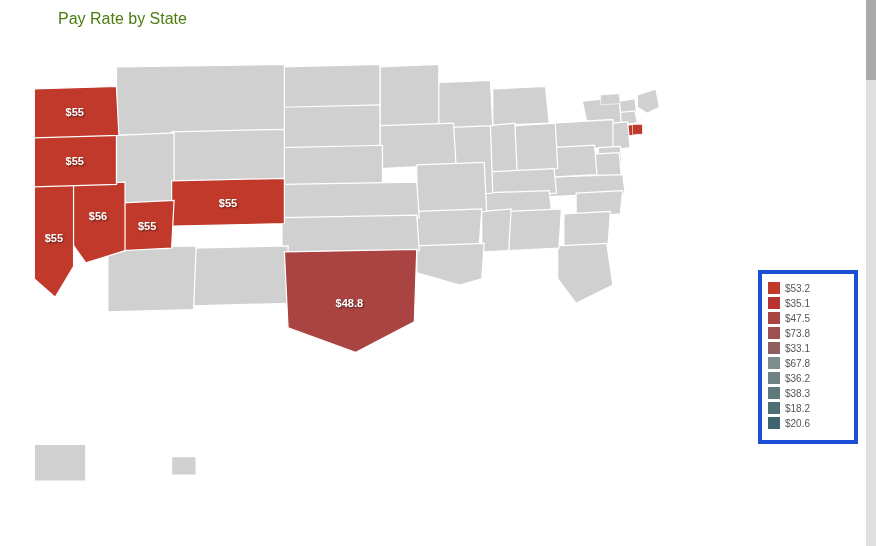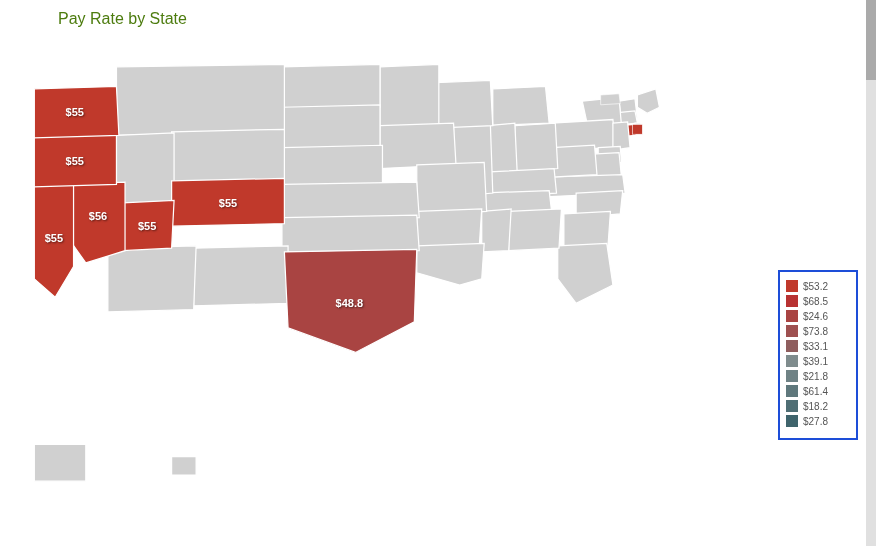--- a/index.html
+++ b/index.html
@@ -27,23 +27,23 @@
       top: 30px;
       left: 0;
       width: 760px;
       height: 510px;
     }
 
     .legend-container {
       position: absolute;
       top: 270px;
       right: 18px;
-      width: 80px;
+      width: 100px;
       background: #fff;
-      border: 2px solid #1d4ed8;
+      border: 4px solid #1d4ed8;
       padding: 8px 6px;
     }
 
     .legend-item {
       display: flex;
       align-items: center;
       margin-bottom: 3px;
     }
 
     .legend-color {
@@ -206,51 +206,51 @@
   </svg>
 </div>
 
 <div class="legend-container">
   <div class="legend-item">
     <div class="legend-color" style="background:#c0392b;"></div>
     <span class="legend-label">$53.2</span>
   </div>
   <div class="legend-item">
     <div class="legend-color" style="background:#b83232;"></div>
-    <span class="legend-label">$68.5</span>
+    <span class="legend-label">$35.1</span>
   </div>
   <div class="legend-item">
     <div class="legend-color" style="background:#a94442;"></div>
-    <span class="legend-label">$24.6</span>
+    <span class="legend-label">$47.5</span>
   </div>
   <div class="legend-item">
     <div class="legend-color" style="background:#9e5050;"></div>
     <span class="legend-label">$73.8</span>
   </div>
   <div class="legend-item">
     <div class="legend-color" style="background:#8f5e5e;"></div>
     <span class="legend-label">$33.1</span>
   </div>
   <div class="legend-item">
     <div class="legend-color" style="background:#7f8c8d;"></div>
-    <span class="legend-label">$39.1</span>
+    <span class="legend-label">$67.8</span>
   </div>
   <div class="legend-item">
     <div class="legend-color" style="background:#6f8285;"></div>
-    <span class="legend-label">$21.8</span>
+    <span class="legend-label">$36.2</span>
   </div>
   <div class="legend-item">
     <div class="legend-color" style="background:#5f787c;"></div>
-    <span class="legend-label">$61.4</span>
+    <span class="legend-label">$38.3</span>
   </div>
   <div class="legend-item">
     <div class="legend-color" style="background:#4f6e74;"></div>
     <span class="legend-label">$18.2</span>
   </div>
   <div class="legend-item">
     <div class="legend-color" style="background:#3f646c;"></div>
-    <span class="legend-label">$27.8</span>
+    <span class="legend-label">$20.6</span>
   </div>
 </div>
 
 <div class="scrollbar">
   <div class="scrollbar-thumb"></div>
 </div>
 
 </body></html>

